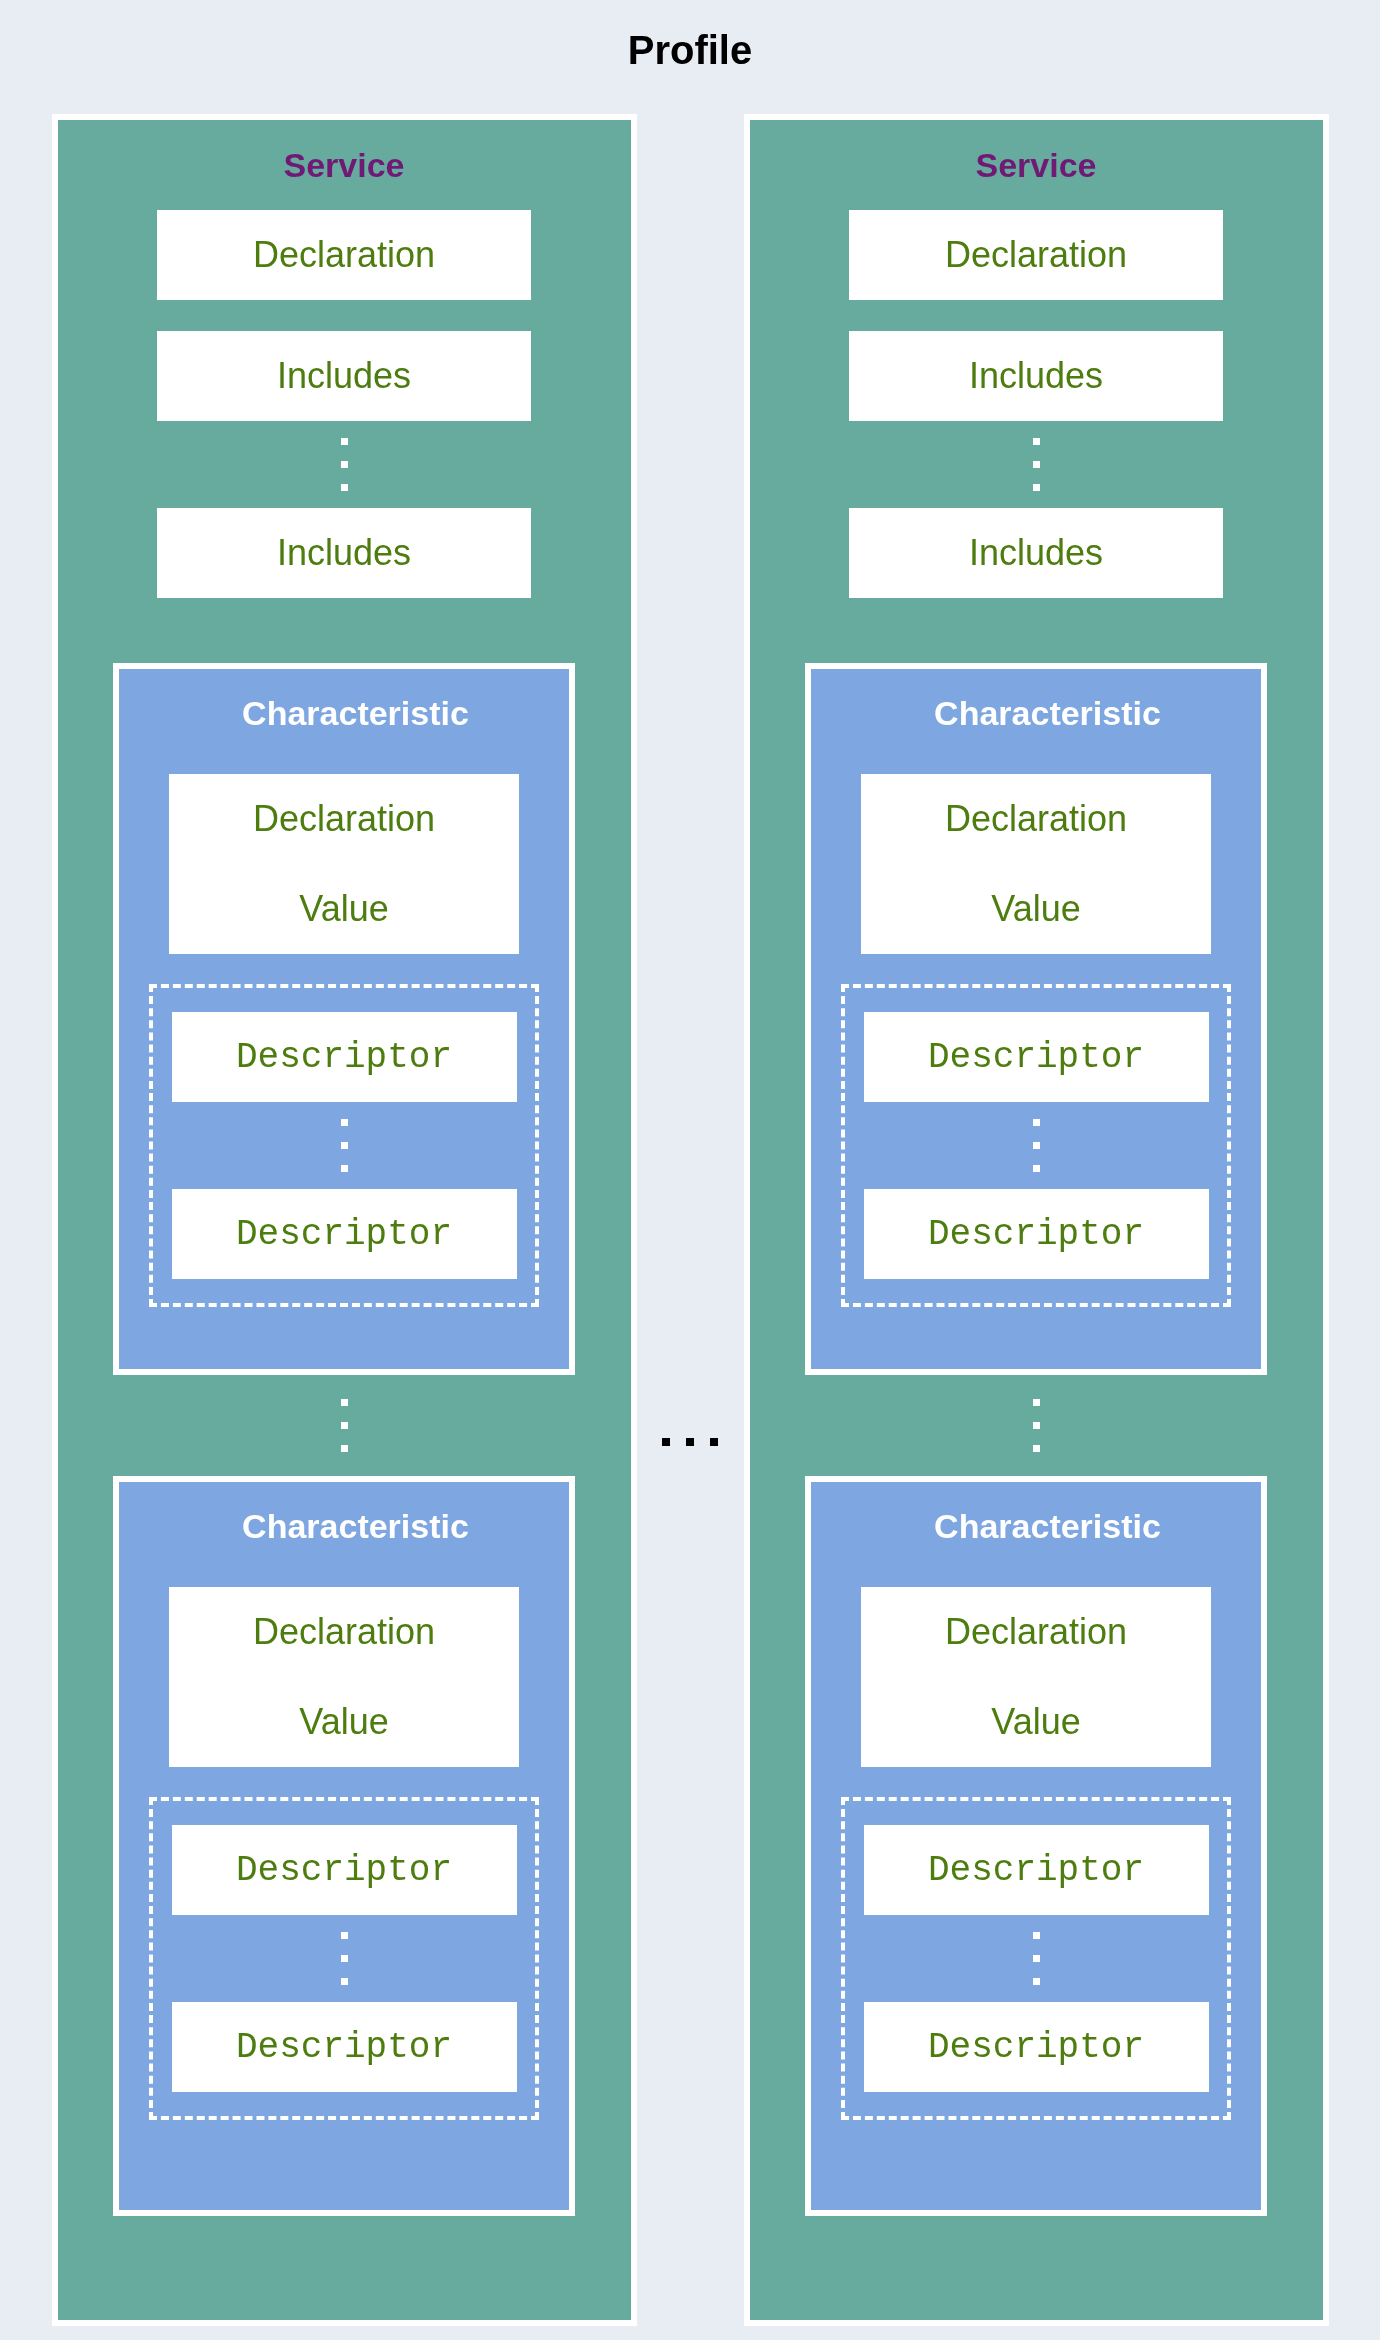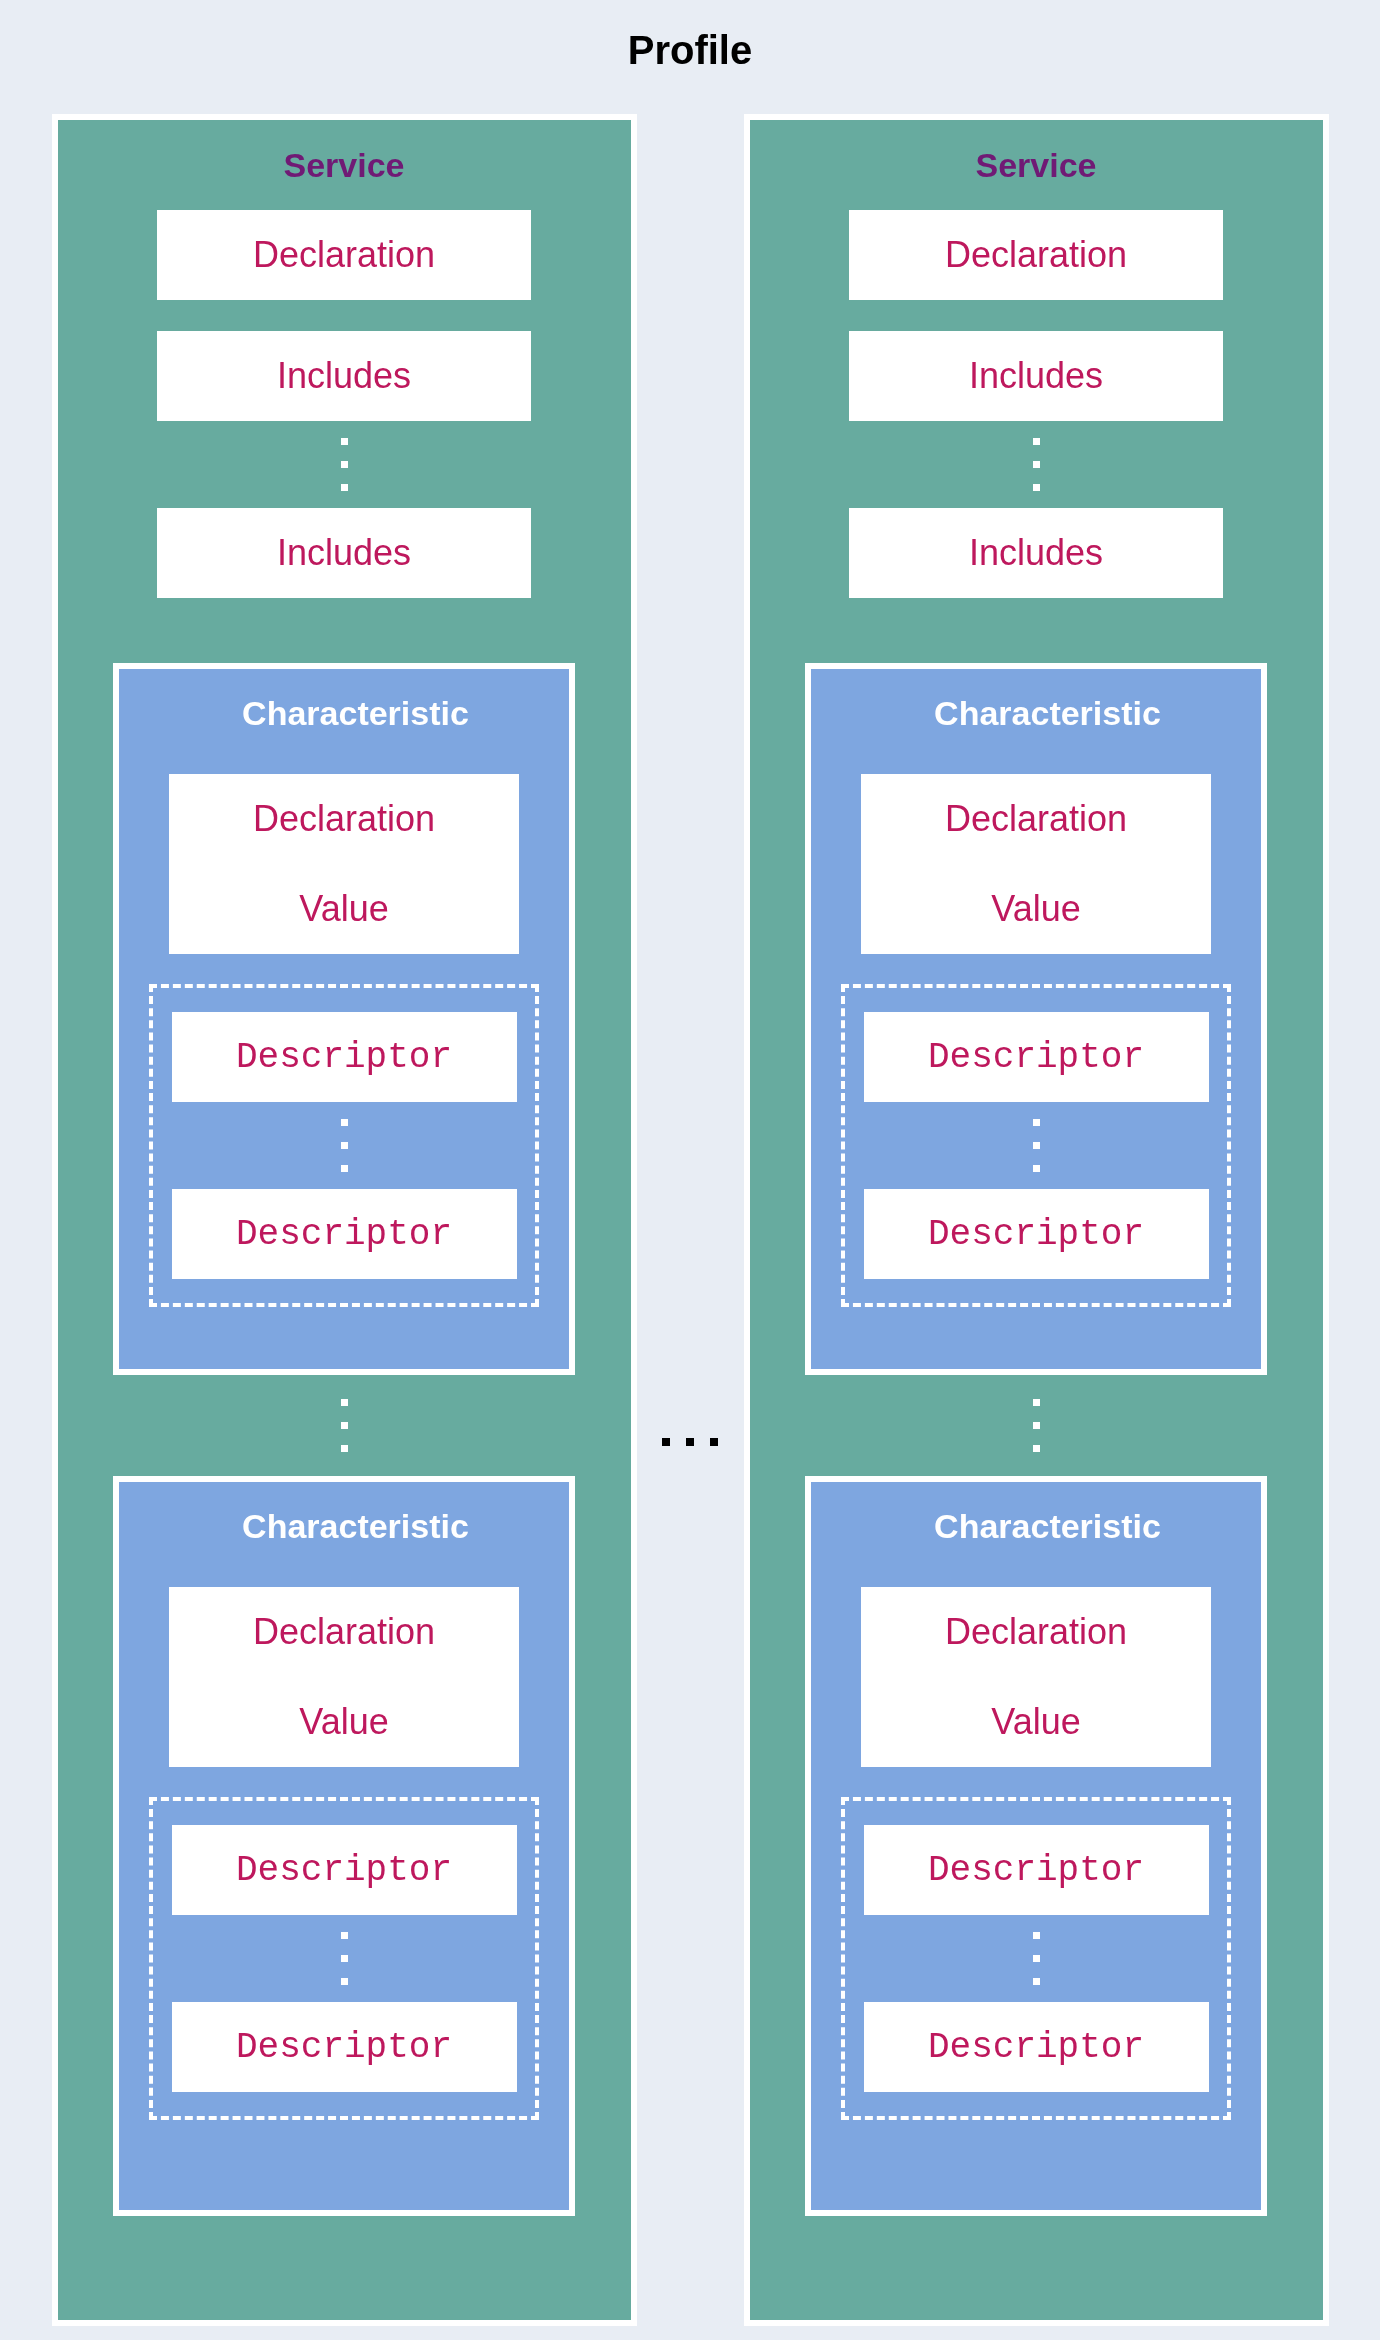--- a/index.html
+++ b/index.html
@@ -47,21 +47,21 @@
     justify-content: center;
     font-size: 34px;
     font-weight: bold;
     color: #701a75;
   }
 
   .wbox {
     width: 374px;
     height: 90px;
     background: #ffffff;
-    color: #be185d;
+    color: #4d7c0f;
     font-size: 36px;
     display: flex;
     align-items: center;
     justify-content: center;
     flex-shrink: 0;
   }
 
   .svc-includes-first { margin-top: 31px; }
 
   .v-dots {

